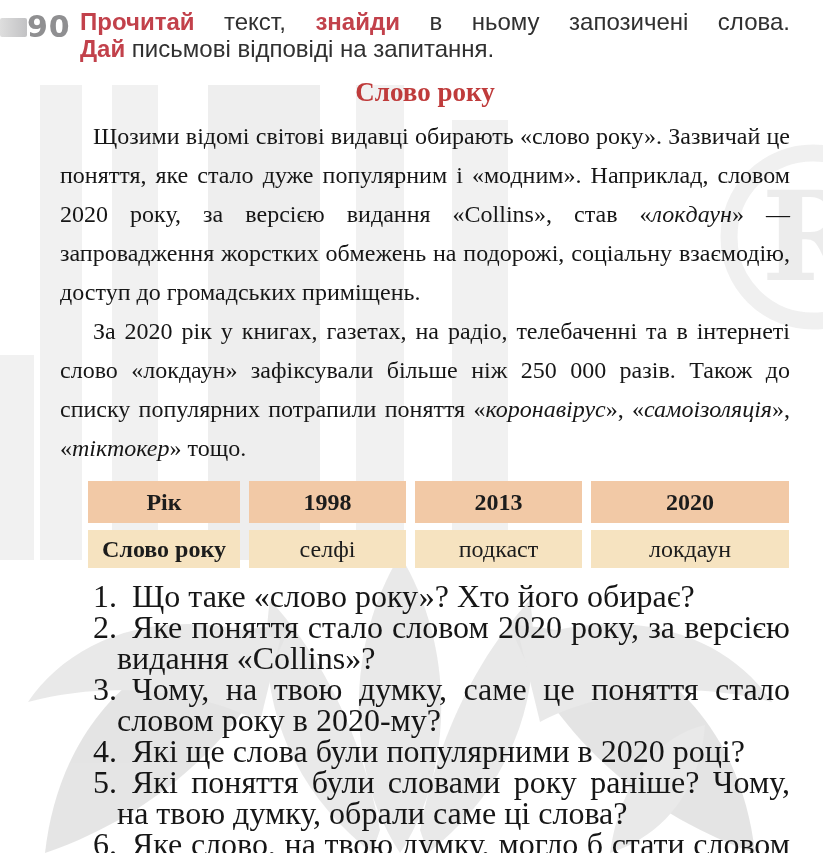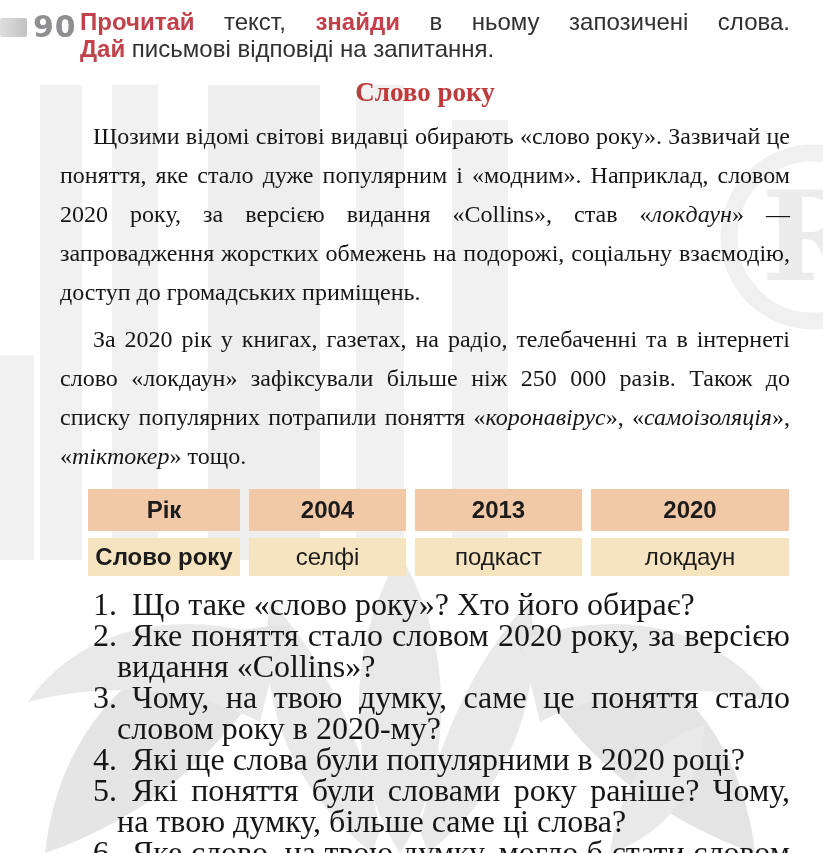--- a/index.html
+++ b/index.html
@@ -7,46 +7,46 @@
     width:823px;height:853px;background:#ffffff;position:relative;overflow:hidden;
     font-family:"Liberation Serif","DejaVu Serif",serif;
   }
   .watermark{position:absolute;left:0;top:0;z-index:0;}
   .wm{fill:var(--watermark-gray,#e4e4e4);}
   .wm2{fill:#dedede;}
   .wm-stroke{stroke:var(--watermark-gray,#e0e0e0);fill:none;}
   .content{position:absolute;inset:0;z-index:1;padding:8px 33px 0 60px;box-sizing:border-box;}
 
   
-  .badge{position:absolute;top:12px;left:0;display:flex;align-items:center;gap:6px;}
+  .badge{position:absolute;top:12px;left:0;display:flex;align-items:center;}
   .badge-bar{width:27px;height:19px;border-radius:2px;
     background:linear-gradient(90deg,#dedede,var(--badge-gray,#c2c2c4));}
   .badge-num{font-family:"DejaVu Sans","Liberation Sans",sans-serif;font-weight:bold;
     font-size:30px;line-height:1;color:var(--exercise-number-gray,#8f8f91);letter-spacing:1px;}
 
   
   .instruction{margin:0 0 0 20px;font-family:"Liberation Sans",sans-serif;
     font-size:24px;line-height:27px;color:#303030;}
   .instr-line.justify{text-align:justify;text-align-last:justify;}
   .seg.red{color:var(--accent-red,#c2414b);font-weight:bold;}
   .seg.italic{font-style:italic;}
 
   
   .title{margin:15px 0 9px;text-align:center;font-size:27px;font-weight:bold;
     color:var(--title-red,#c03c3c);line-height:31px;}
 
   
   .para{margin:0;font-size:24px;line-height:39px;text-align:justify;
     text-indent:33px;color:#161616;}
-  .para + .para{margin-top:8px;}
+  .para + .para{}
 
   
   .wo-table{margin:13px 0 0 28px;display:grid;
     grid-template-columns:152px 157px 167px 198px;column-gap:9px;row-gap:7px;
-    font-family:Liberation Sans, sans-serif;}
+    font-family:Liberation Serif, serif;}
   .cell{display:flex;align-items:center;justify-content:center;
     font-size:24px;color:#1c1c1c;}
   .cell.head{background:var(--table-header-bg,#f2c9a6);height:42px;font-weight:bold;}
   .cell.body{background:var(--table-row-bg,#f6e3c0);height:38px;}
   .cell.body.label{font-weight:bold;}
 
   
   .questions{list-style:none;margin:13px 0 0;padding:0;
     font-size:32px;line-height:31px;color:#161616;}
   .questions li{margin-left:57px;text-indent:-24px;text-align:justify;}
@@ -97,31 +97,31 @@
 
   <h1 class="title">Слово року</h1>
 
   <div>
     <p class="para"><span class="seg plain">Щозими відомі світові видавці обирають «слово року». Зазвичай це поняття, яке стало дуже популярним і «мод­ним». Наприклад, словом 2020 року, за версією видання «Collins», став «</span><span class="seg italic">локдаун</span><span class="seg plain">» — запровадження жорстких об­межень на подорожі, соціальну взаємодію, доступ до гро­мадських приміщень.</span></p>
     <p class="para"><span class="seg plain">За 2020 рік у книгах, газетах, на радіо, телебаченні та в інтернеті слово «локдаун» зафіксували більше ніж 250&nbsp;000 разів. Також до списку популярних потрапили поняття «</span><span class="seg italic">коронавірус</span><span class="seg plain">», «</span><span class="seg italic">самоізоляція</span><span class="seg plain">», «</span><span class="seg italic">тіктокер</span><span class="seg plain">» тощо.</span></p>
   </div>
 
   <div class="wo-table">
       <div class="cell head">Рік</div>
-      <div class="cell head">2004</div>
+      <div class="cell head">1998</div>
       <div class="cell head">2013</div>
       <div class="cell head">2020</div>
       <div class="cell body label">Слово року</div>
       <div class="cell body">селфі</div>
       <div class="cell body">подкаст</div>
       <div class="cell body">локдаун</div>
     </div>
 
   <ol class="questions">
       <li><span class="qnum">1.</span><span>Що таке «слово року»? Хто його обирає?</span></li>
       <li><span class="qnum">2.</span><span>Яке поняття стало словом 2020 року, за версі­єю видання «Collins»?</span></li>
       <li><span class="qnum">3.</span><span>Чому, на твою думку, саме це поняття стало словом року в 2020-му?</span></li>
       <li><span class="qnum">4.</span><span>Які ще слова були популярними в 2020 році?</span></li>
-      <li><span class="qnum">5.</span><span>Які поняття були словами року раніше? Чому, на твою думку, більше саме ці слова?</span></li>
+      <li><span class="qnum">5.</span><span>Які поняття були словами року раніше? Чому, на твою думку, обрали саме ці слова?</span></li>
       <li><span class="qnum">6.</span><span>Яке слово, на твою думку, могло б стати сло­вом цього року в Україні?</span></li>
     </ol>
 
 </div>
 
 </body></html>

